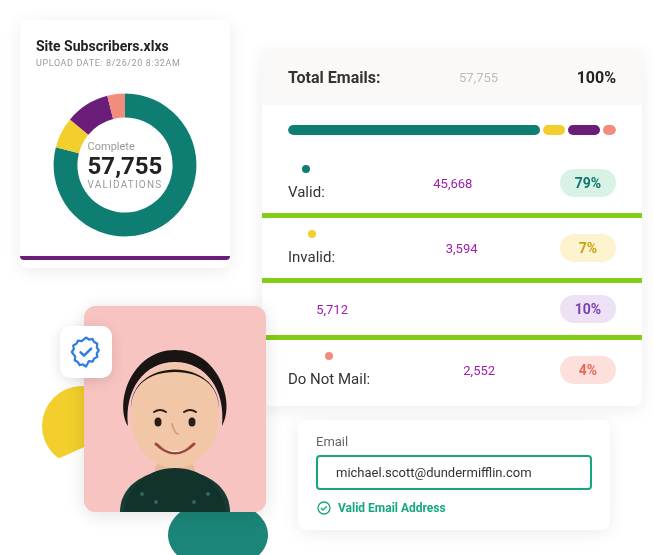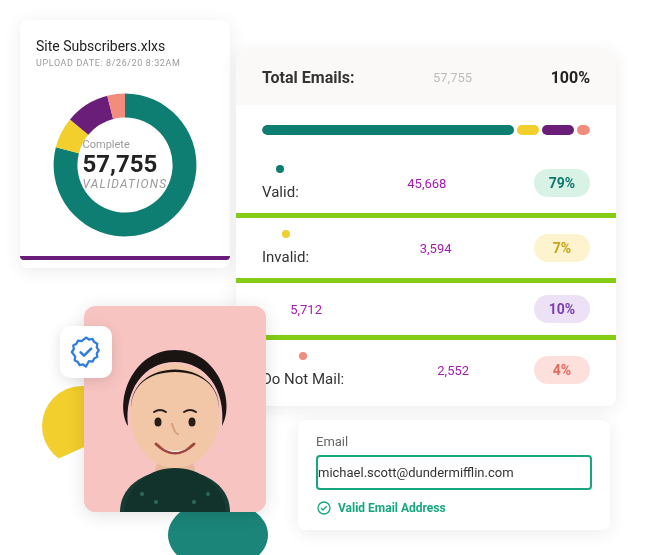--- a/index.html
+++ b/index.html
@@ -5,31 +5,31 @@
   * { box-sizing: border-box; margin: 0; padding: 0; }
   body {
     font-family: -apple-system, BlinkMacSystemFont, "Segoe UI", Roboto, Helvetica, Arial, sans-serif;
     width: 654px; height: 555px; background: #fff; position: relative; overflow: hidden;
     color: #222;
   }
   .card { background:#fff; border-radius:8px; box-shadow: 0 3px 18px rgba(0,0,0,0.08); }
 
   
   .subs-card { position:absolute; left:20px; top:20px; width:210px; padding:18px 16px 8px; }
-  .subs-title { font-weight:400; font-size:14px; }
+  .subs-title { font-weight:700; font-size:14px; }
   .subs-sub { font-size:9px; letter-spacing:0.6px; color:#9a9a9a; margin-top:4px; }
   .donut-wrap { position:relative; width:170px; height:170px; margin:12px auto 4px; }
   .donut-center { position:absolute; left:50%; top:50%; transform:translate(-50%,-50%); text-align:left; }
   .donut-center .lbl1 { font-size:11px; color:#9a9a9a; }
   .donut-center .val  { font-size:24px; font-weight:700; color:#222; line-height:1.1; }
-  .donut-center .lbl2 { font-size:12px; letter-spacing:1.2px; color:#9a9a9a;font-style:italic; }
+  .donut-center .lbl2 { font-size:10px; letter-spacing:1.2px; color:#9a9a9a; }
   .subs-underline { height:4px; background:#6b1d7a; margin:6px -16px 0 -16px; border-radius:0 0 8px 8px; }
 
   
-  .totals-card { position:absolute; left:236px; top:50px; width:380px; padding:0 0 6px; }
+  .totals-card { position:absolute; left:262px; top:50px; width:380px; padding:0 0 6px; }
   .totals-head { display:flex; align-items:center; justify-content:space-between; background:#faf9f7; padding:18px 26px; border-radius:8px 8px 0 0; }
   .totals-head .label { font-weight:700; font-size:16px; color:#333; }
   .totals-head .count { color:#bcbcbc; font-size:13px; }
   .totals-head .pct { font-weight:700; font-size:16px; }
   .bar { display:flex; height:10px; border-radius:5px; overflow:hidden; margin:20px 26px 18px; }
   .bar > div { height:100%; }
   .row { display:flex; align-items:center; justify-content:space-between; padding:12px 26px 12px 26px; }
   .row + .row { border-top:5px solid #84cc16; }
   .row-left { display:flex; align-items:center; gap:10px; font-size:15px; color:#333;flex-direction:column; }
   .dot { width:8px; height:8px; border-radius:50%; display:inline-block; }
@@ -51,21 +51,21 @@
   }
 
   
   .avatar-card { position:absolute; left:84px; top:306px; width:182px; height:206px; border-radius:12px; background:#f7c4c1; box-shadow: 0 3px 18px rgba(0,0,0,0.12); overflow:hidden; }
   .avatar-svg { width:100%; height:100%; display:block; }
   .badge { position:absolute; left:60px; top:326px; width:52px; height:52px; background:#fff; border-radius:10px; box-shadow: 0 3px 14px rgba(0,0,0,0.12); display:flex; align-items:center; justify-content:center; }
 
   
   .email-card { position:absolute; left:298px; top:420px; width:312px; padding:14px 18px 14px; }
   .email-label { font-size:13px; color:#666; margin-bottom:6px; }
-  .email-box { border:2px solid #16a77f; border-radius:4px; padding:8px 0; font-size:13px; color:#333; }
+  .email-box { border:2px solid #16a77f; border-radius:4px; padding:8px 18px; font-size:13px; color:#333; }
   .valid-row { display:flex; align-items:center; gap:6px; margin-top:10px; color:#16a77f; font-size:12px; font-weight:700; }
 </style>
 </head>
 <body>
 
 <div class="card subs-card">
   <div class="subs-title">Site Subscribers.xlxs</div>
   <div class="subs-sub">UPLOAD DATE: 8/26/20 8:32AM</div>
   <div class="donut-wrap">
     <svg viewBox="0 0 100 100" width="170" height="170">

